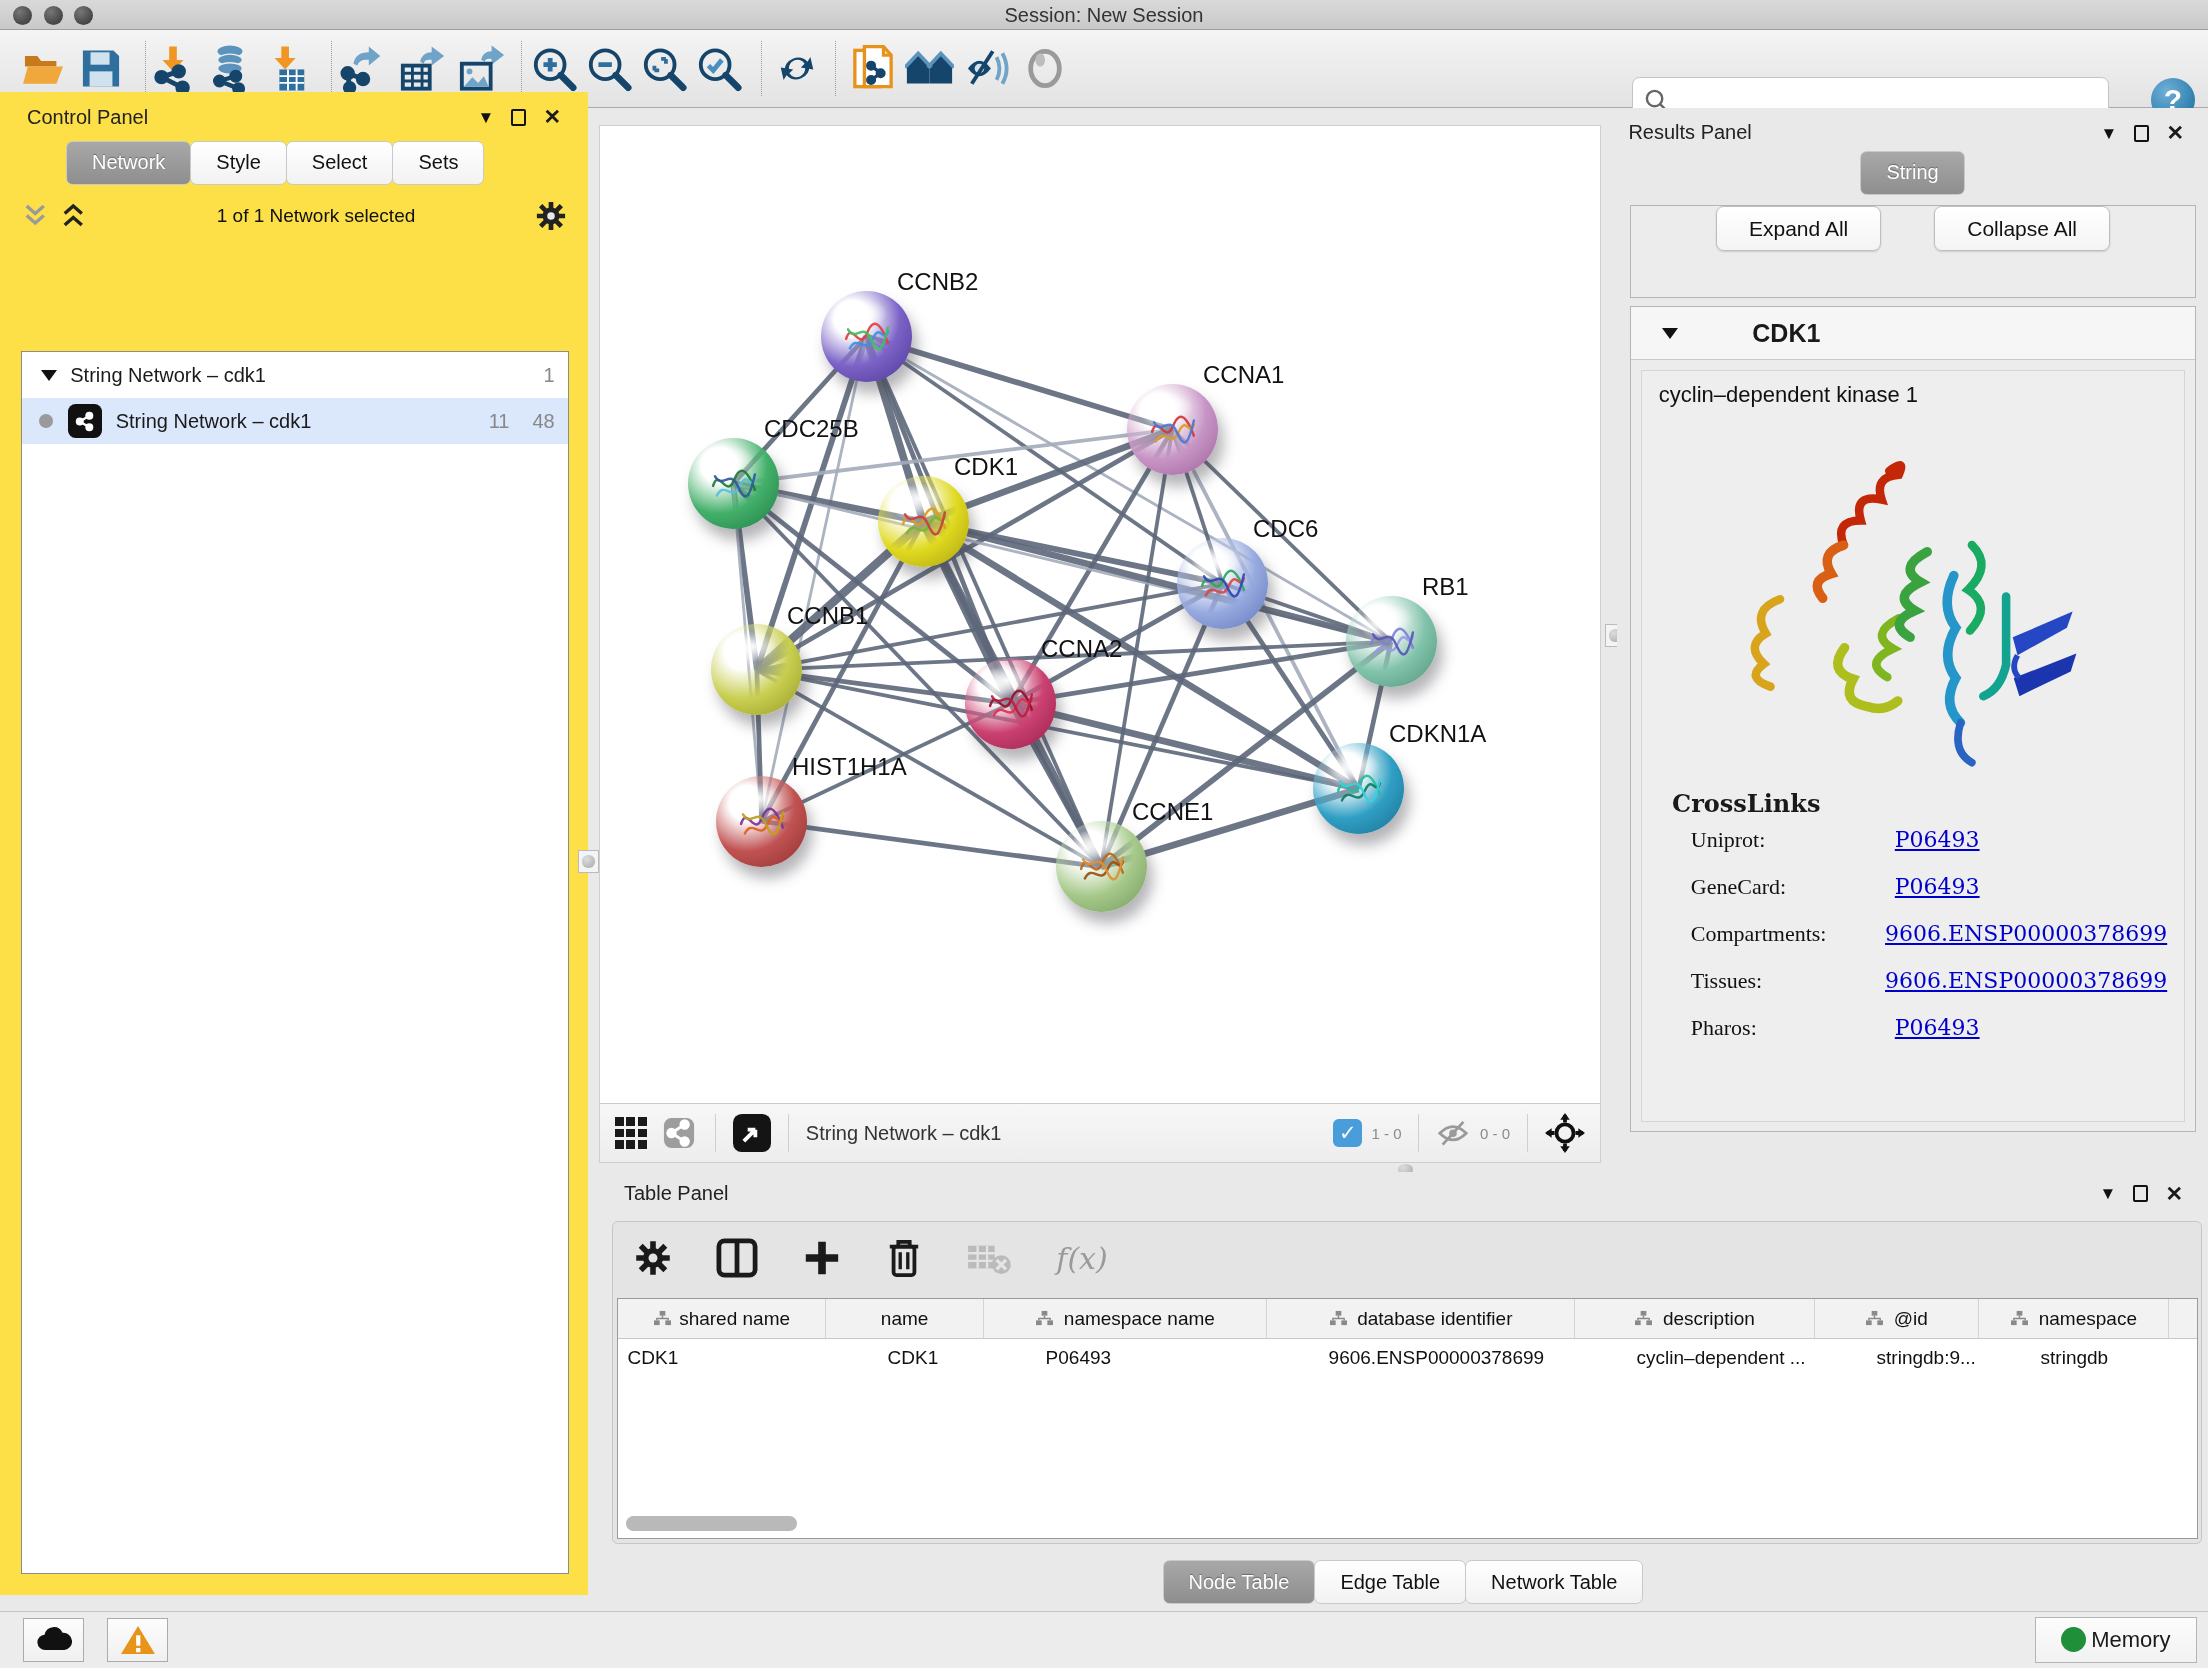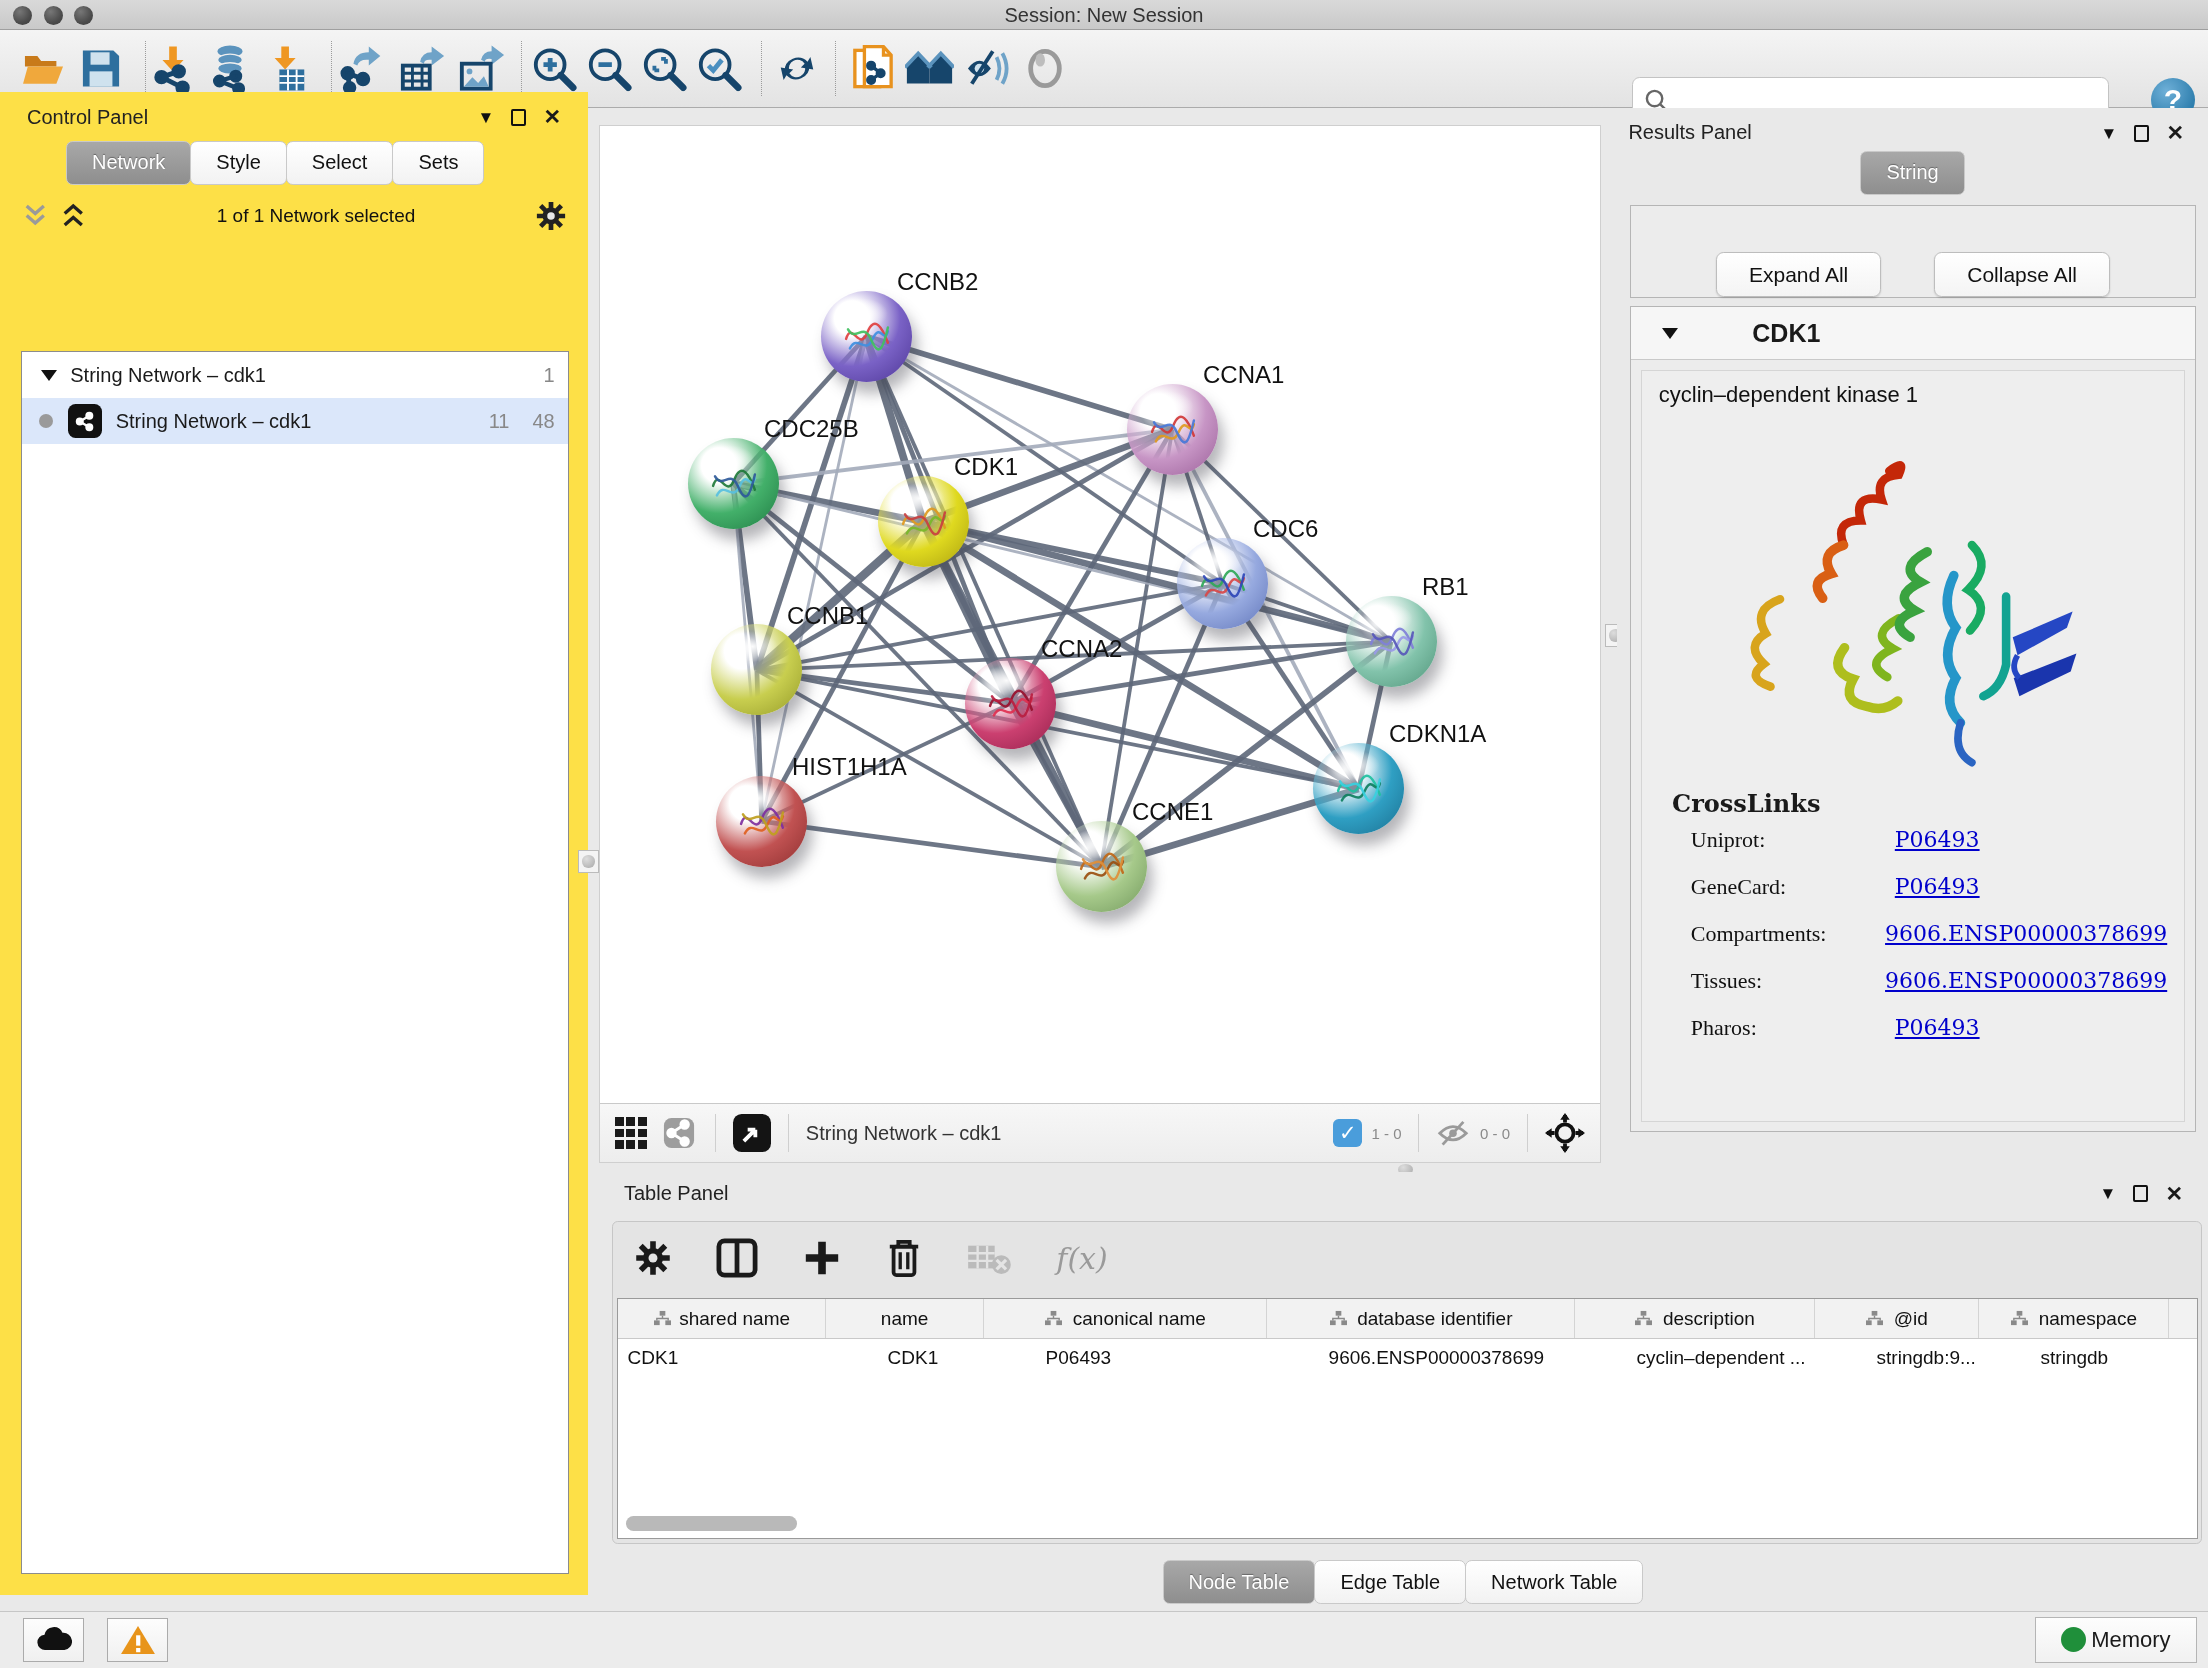--- a/index.html
+++ b/index.html
@@ -75,21 +75,21 @@
   .splitter{position:absolute;width:21px;height:23px;background:#f4f4f4;border:1px solid #bbb;
     display:flex;align-items:center;justify-content:center;}
   .splitter i{width:12.4px;height:12.4px;border-radius:50%;background:radial-gradient(circle at 35% 30%,#ddd,#a9a9a9);display:block;}
   .hdot{position:absolute;width:15px;height:11.4px;border-radius:50%;background:radial-gradient(circle at 35% 30%,#ddd,#ababab);}
 
   
   .results{position:absolute;left:1617px;top:108px;width:592px;height:1056px;background:#e9e9e9;}
   .rp-head{display:flex;align-items:flex-start;justify-content:space-between;padding:13.3px 25px 1.9px 11.4px;}
   .rp-tabs{display:flex;justify-content:center;margin-top:3.8px;}
   .rp-box1{position:absolute;left:13.3px;right:13.3px;top:97px;height:93px;background:#ececec;border:1.9px solid #b5b5b5;
-    display:flex;align-items:flex-end;justify-content:center;gap:53px;}
+    display:flex;align-items:flex-start;justify-content:center;gap:53px;}
   .btn{background:linear-gradient(#ffffff,#f4f4f4);border:1px solid #bdbdbd;border-radius:7.6px;
     font-size:21px;padding:9.5px 32px;color:#111;box-shadow:0 1px 1.9px rgba(0,0,0,.15);}
   .rp-box2{position:absolute;left:13.3px;right:13.3px;top:198px;bottom:32px;background:#ececec;border:1.9px solid #b5b5b5;}
   .rp-sechead{height:53px;background:#f6f6f6;border-bottom:1px solid #c9c9c9;display:flex;align-items:center;padding:0 25px;}
   .rp-sechead .tri{border-top-color:#111;}
   .rp-gene{font-size:25px;font-weight:bold;margin-left:61px;}
   .rp-body{position:absolute;left:9.5px;right:9.5px;top:63px;bottom:9.5px;background:#eeeeee;border:1px solid #d5d5d5;padding:11.4px 17px;}
   .rp-desc{font-size:22px;color:#111;}
   .xl-title{font-family:"DejaVu Serif", serif;font-weight:bold;font-size:24px;margin:13.3px 0 9.5px 13.3px;}
   .xl-row{display:flex;font-family:"DejaVu Serif", serif;font-size:22px;margin:0 0 21px 32px;}
@@ -675,21 +675,21 @@
           <div class="th" style="width: 158px;">
             <span>name</span>
           </div>
           <div class="th" style="width: 283px;">
             <svg width="19" height="17" viewBox="0 0 20 18">
               <rect x="7" y="1" width="6" height="5" fill="#8a8a8a"></rect>
               <rect x="1" y="11" width="6" height="5" fill="#8a8a8a"></rect>
               <rect x="13" y="11" width="6" height="5" fill="#8a8a8a"></rect>
               <path d="M10 6 v3 M4 11 v-2 h12 v2" stroke="#8a8a8a" stroke-width="1.5" fill="none"></path>
             </svg>
-            <span>canonical name</span>
+            <span>namespace name</span>
           </div>
           <div class="th" style="width: 308px;">
             <svg width="19" height="17" viewBox="0 0 20 18">
               <rect x="7" y="1" width="6" height="5" fill="#8a8a8a"></rect>
               <rect x="1" y="11" width="6" height="5" fill="#8a8a8a"></rect>
               <rect x="13" y="11" width="6" height="5" fill="#8a8a8a"></rect>
               <path d="M10 6 v3 M4 11 v-2 h12 v2" stroke="#8a8a8a" stroke-width="1.5" fill="none"></path>
             </svg>
             <span>database identifier</span>
           </div>

